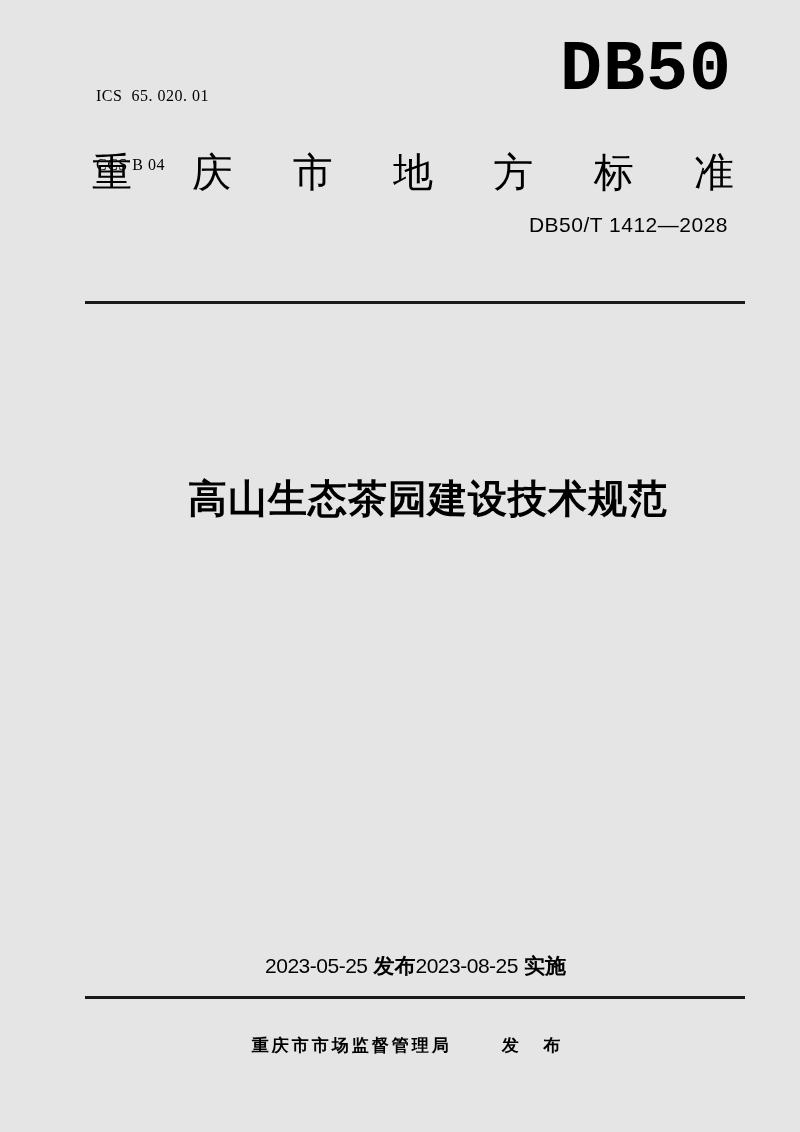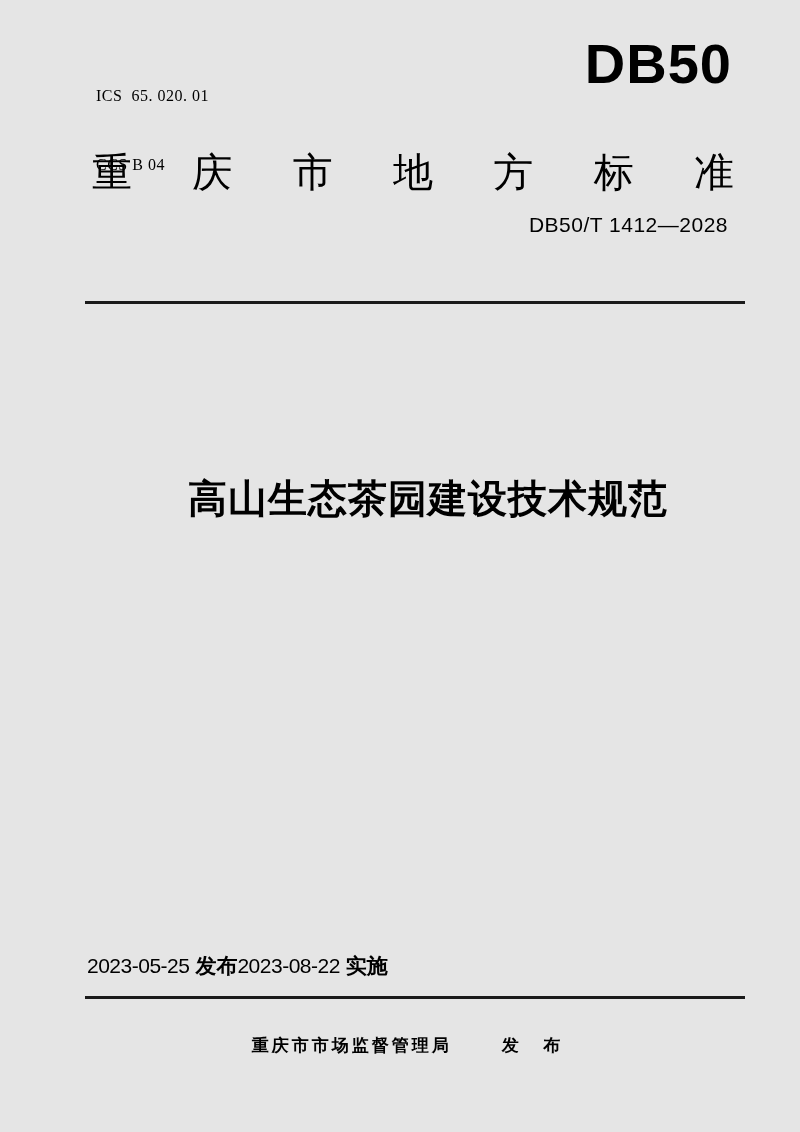--- a/index.html
+++ b/index.html
@@ -19,23 +19,23 @@
     font-family: "Liberation Serif", serif;
     font-size: 16px;
     line-height: 23px;
     letter-spacing: 0.5px;
     white-space: pre;
   }
   .db-logo {
     position: absolute;
     right: 68px;
     top: 36px;
-    font-family: Liberation Sans, sans-serif;
+    font-family: Liberation Mono, monospace;
     font-weight: bold;
-    font-size: 56px;
+    font-size: 70px;
     line-height: 1.0;
     letter-spacing: 1px;
   }
   .standard-type {
     position: absolute;
     left: 92px;
     right: 66px;
     top: 150px;
     display: flex;
     justify-content: space-between;
@@ -70,21 +70,21 @@
     font-weight: bold;
     letter-spacing: 1px;
     margin-top: 44px;
   }
   .dates-row {
     position: absolute;
     left: 87px;
     right: 56px;
     top: 952px;
     display: flex;
-    justify-content: flex-start;
+    justify-content: center;
     font-size: 21px;
   }
   .date-cell { white-space: nowrap; }
   .date-value { letter-spacing: -0.5px; }
   .date-label { font-weight: bold; margin-left: 6px; }
   .publisher-row {
     position: absolute;
     left: 0;
     top: 1034px;
     width: 100%;
@@ -121,21 +121,21 @@
   </div>
 
   <div class="standard-number">DB50/T 1412—2028</div>
 
   <div class="rule rule-top"></div>
 
   <h1 class="doc-title">高山生态茶园建设技术规范</h1>
 
   <div class="dates-row">
     <span class="date-cell"><span class="date-value">2023-05-25</span><span class="date-label">发布</span></span>
-    <span class="date-cell"><span class="date-value">2023-08-22</span><span class="date-label">实施</span></span>
+    <span class="date-cell"><span class="date-value">2023-08-25</span><span class="date-label">实施</span></span>
   </div>
 
   <div class="rule rule-bottom"></div>
 
   <div class="publisher-row">
     <span class="publisher-name">重庆市市场监督管理局</span>
     <span class="publish-label">发 布</span>
   </div>
 
 </div>

